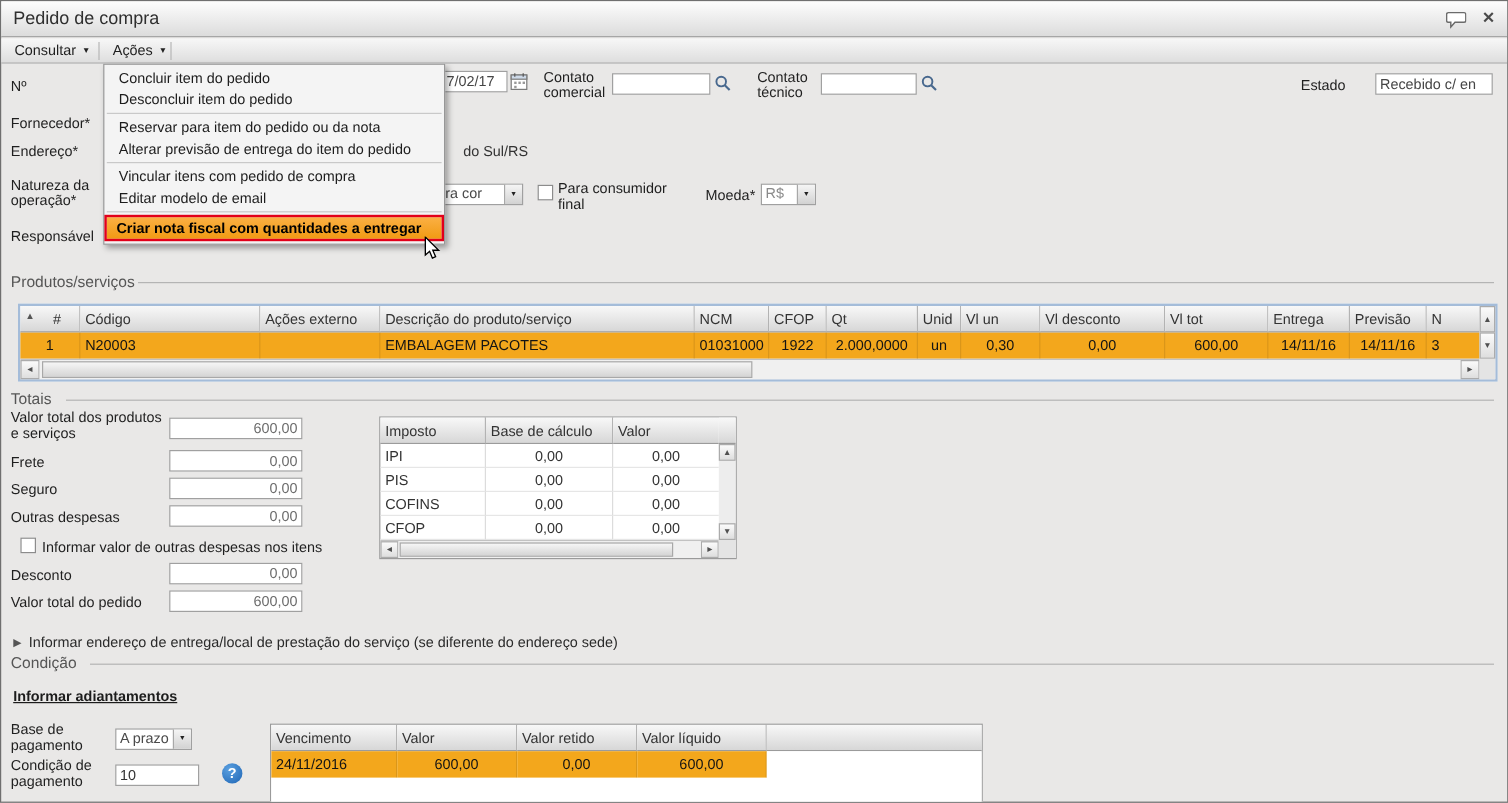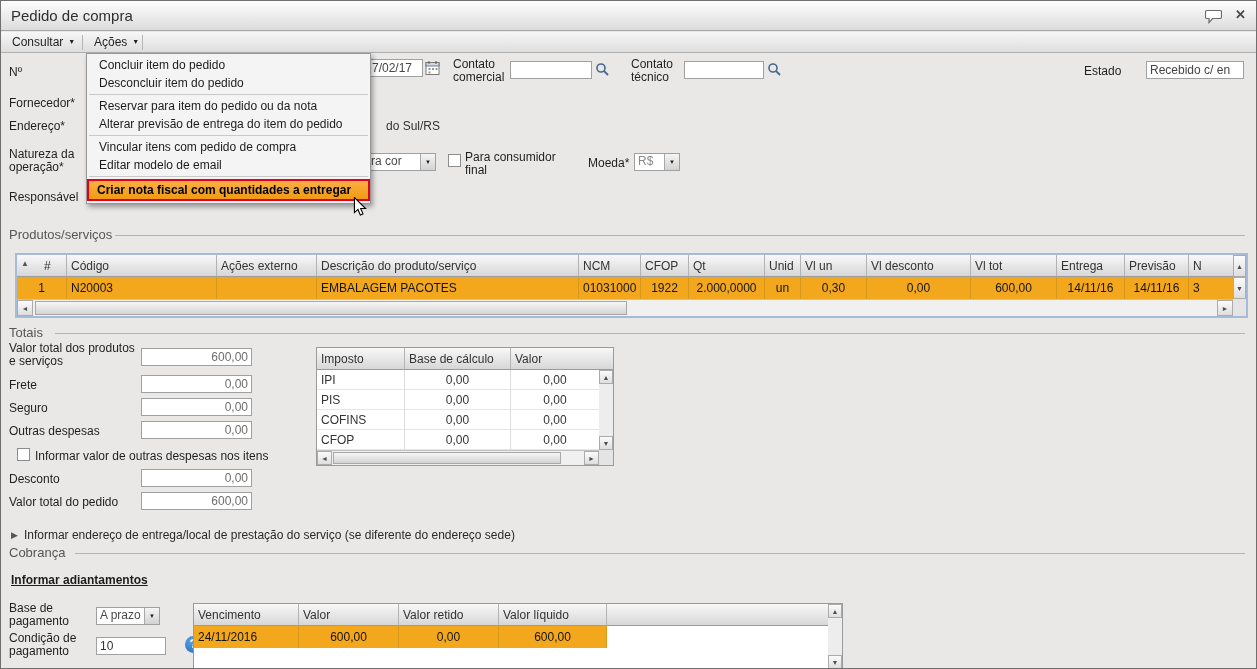--- a/index.html
+++ b/index.html
@@ -268,36 +268,36 @@
         <div style="height:15px;background:#e4e4e4"></div>
       </div>
     </div>
   </div>
 
   <div class="toggle-row" style="left:10px;top:527px">
     <span class="tri">▶</span>
     <span>Informar endereço de entrega/local de prestação do serviço (se diferente do endereço sede)</span>
   </div>
 
-  <div class="sec-title" style="left:8px;top:544px">Cobrança</div>
+  <div class="sec-title" style="left:8px;top:544px">Condição</div>
   <div class="sec-line" style="left:74px;top:552px;width:1170px"></div>
 
   <div class="link" style="left:10px;top:572px">Informar adiantamentos</div>
 
   <div class="f-lbl" style="left:8px;top:601px;width:72px">Base de pagamento</div>
   <div class="sel" style="left:95px;top:606px;width:64px">
     <span class="sel-val">A prazo</span>
     <span class="sel-btn">▼</span>
   </div>
 
   <div class="f-lbl" style="left:8px;top:631px;width:80px">Condição de pagamento</div>
   <div class="f-inp" style="left:95px;top:636px;width:70px;color:#333">10</div>
   <div class="help" style="left:184px;top:635px">?</div>
 
-  <div class="grid" style="left:192px;top:602px;width:650px;height:67px;border:1px solid #9a9a9a;overflow:hidden">
+  <div class="grid" style="left:224px;top:602px;width:594px;height:67px;border:1px solid #9a9a9a;overflow:hidden">
     <div style="display:flex;height:100%">
       <div style="width:634px">
         <div class="g-row">
           <div class="th" style="width:105px">Vencimento</div>
           <div class="th" style="width:100px">Valor</div>
           <div class="th" style="width:100px">Valor retido</div>
           <div class="th" style="width:108px">Valor líquido</div>
           <div class="th" style="width:221px;border-right:none"></div>
         </div>
         <div class="g-row">

